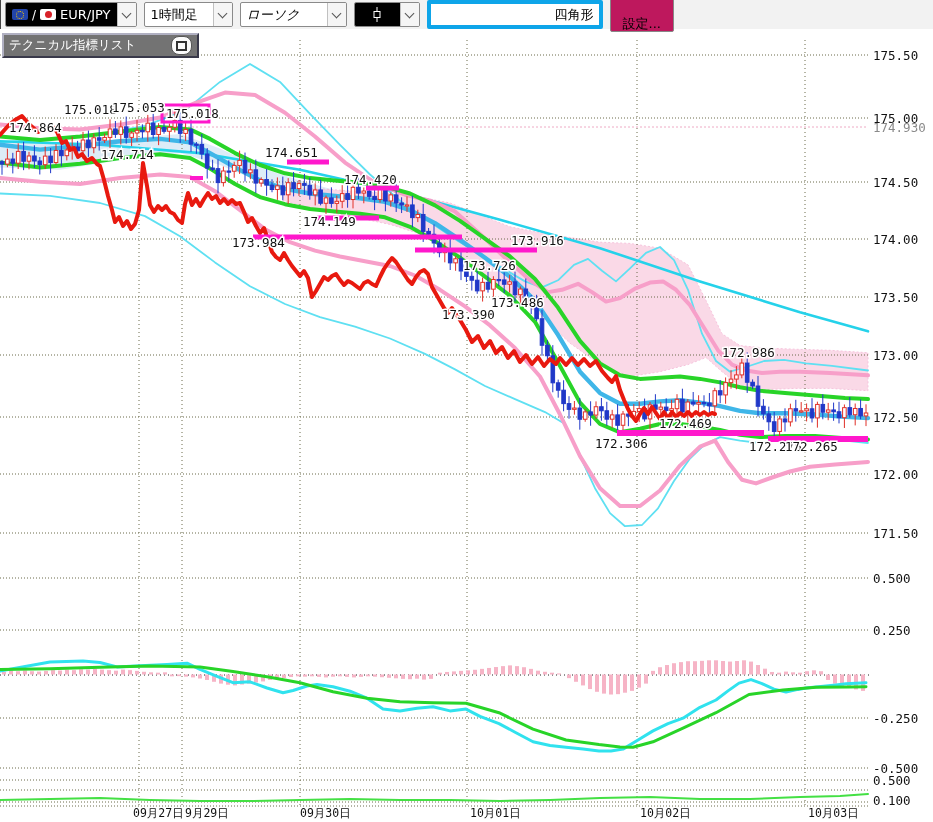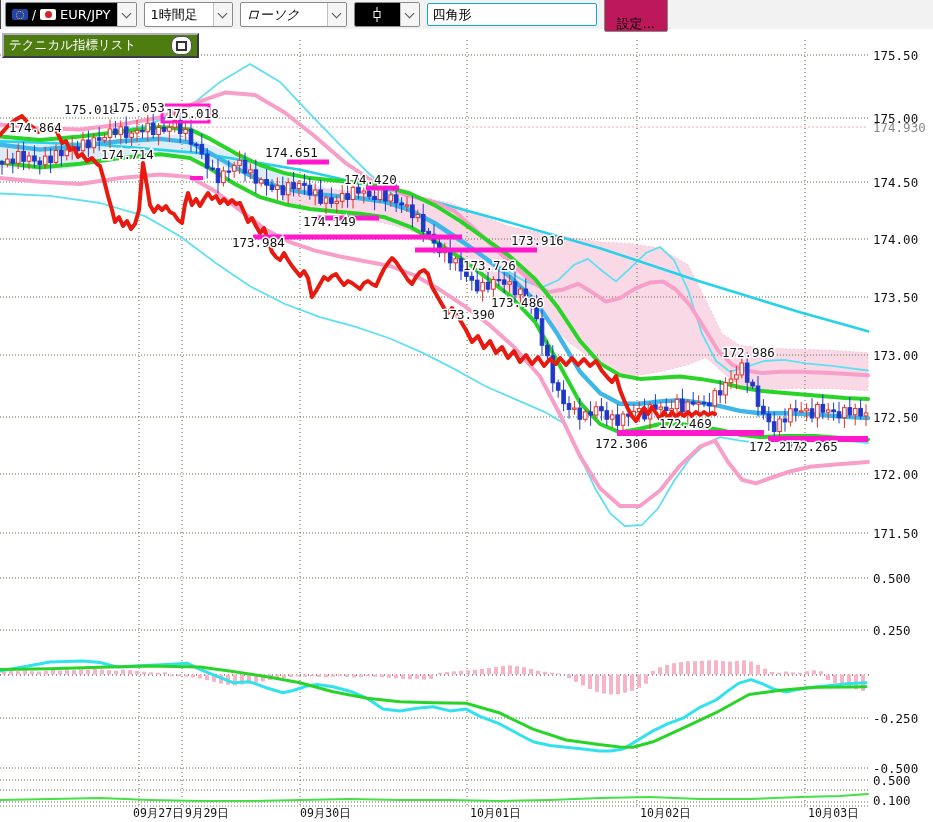--- a/index.html
+++ b/index.html
@@ -16,26 +16,26 @@
   .combo-arrow{width:18px;display:flex;align-items:center;justify-content:center;
                background:#f5f5f5;border-left:1px solid #c0c0c0;}
   .chev{width:6px;height:6px;border-right:1.6px solid #555;border-bottom:1.6px solid #555;
         transform:rotate(45deg);margin-top:-3px;}
   .eu-flag{width:16px;height:11px;background:#2244aa;border-radius:2px;position:relative;display:inline-block;}
   .eu-flag::after{content:"";position:absolute;left:4px;top:2px;width:6px;height:6px;
                   border:1px dotted #ffcc00;border-radius:50%;}
   .slash{color:#fff;font-size:12px;}
   .jp-flag{width:16px;height:11px;background:#fff;border-radius:2px;position:relative;display:inline-block;}
   .jp-flag::after{content:"";position:absolute;left:4.5px;top:2px;width:7px;height:7px;background:#d8222a;border-radius:50%;}
-  .tool-input{width:158px;height:21px;border:1px solid #0ea5e9;border-radius:2px;font-size:13px;
-              padding:0 5px;font-family:"DejaVu Sans",sans-serif;}
+  .tool-input{width:158px;height:21px;border:4px solid #0ea5e9;border-radius:2px;font-size:13px;
+              padding:0 5px;font-family:"DejaVu Sans",sans-serif;text-align:right;}
   .settings-btn{height:23px;padding:16px 12px;font-size:13px;background:#be185d;border:1px solid #888;
                 border-radius:2px;font-family:"DejaVu Sans",sans-serif;}
   
-  .indicator-panel{position:absolute;left:2px;top:33px;width:197px;height:25px;background:#4d7c0f;
+  .indicator-panel{position:absolute;left:2px;top:33px;width:197px;height:25px;background:#737373;
         border:2px solid;border-color:#b0b0c2 #39394a #39394a #b0b0c2;color:#fff;font-size:12.5px;
         display:flex;align-items:center;padding:0 5px;box-sizing:border-box;z-index:5;}
   .panel-btn{margin-left:auto;width:19px;height:17px;background:#fafafa;border:1px solid #555;
         border-radius:8px;display:flex;align-items:center;justify-content:center;}
   .panel-btn span{display:block;width:7px;height:6px;border:2px solid #333;}
   
   svg#chart{position:absolute;top:0;left:0;}
   text{font-family:"DejaVu Sans Mono","DejaVu Sans",monospace;}
 </style>
 </head>

